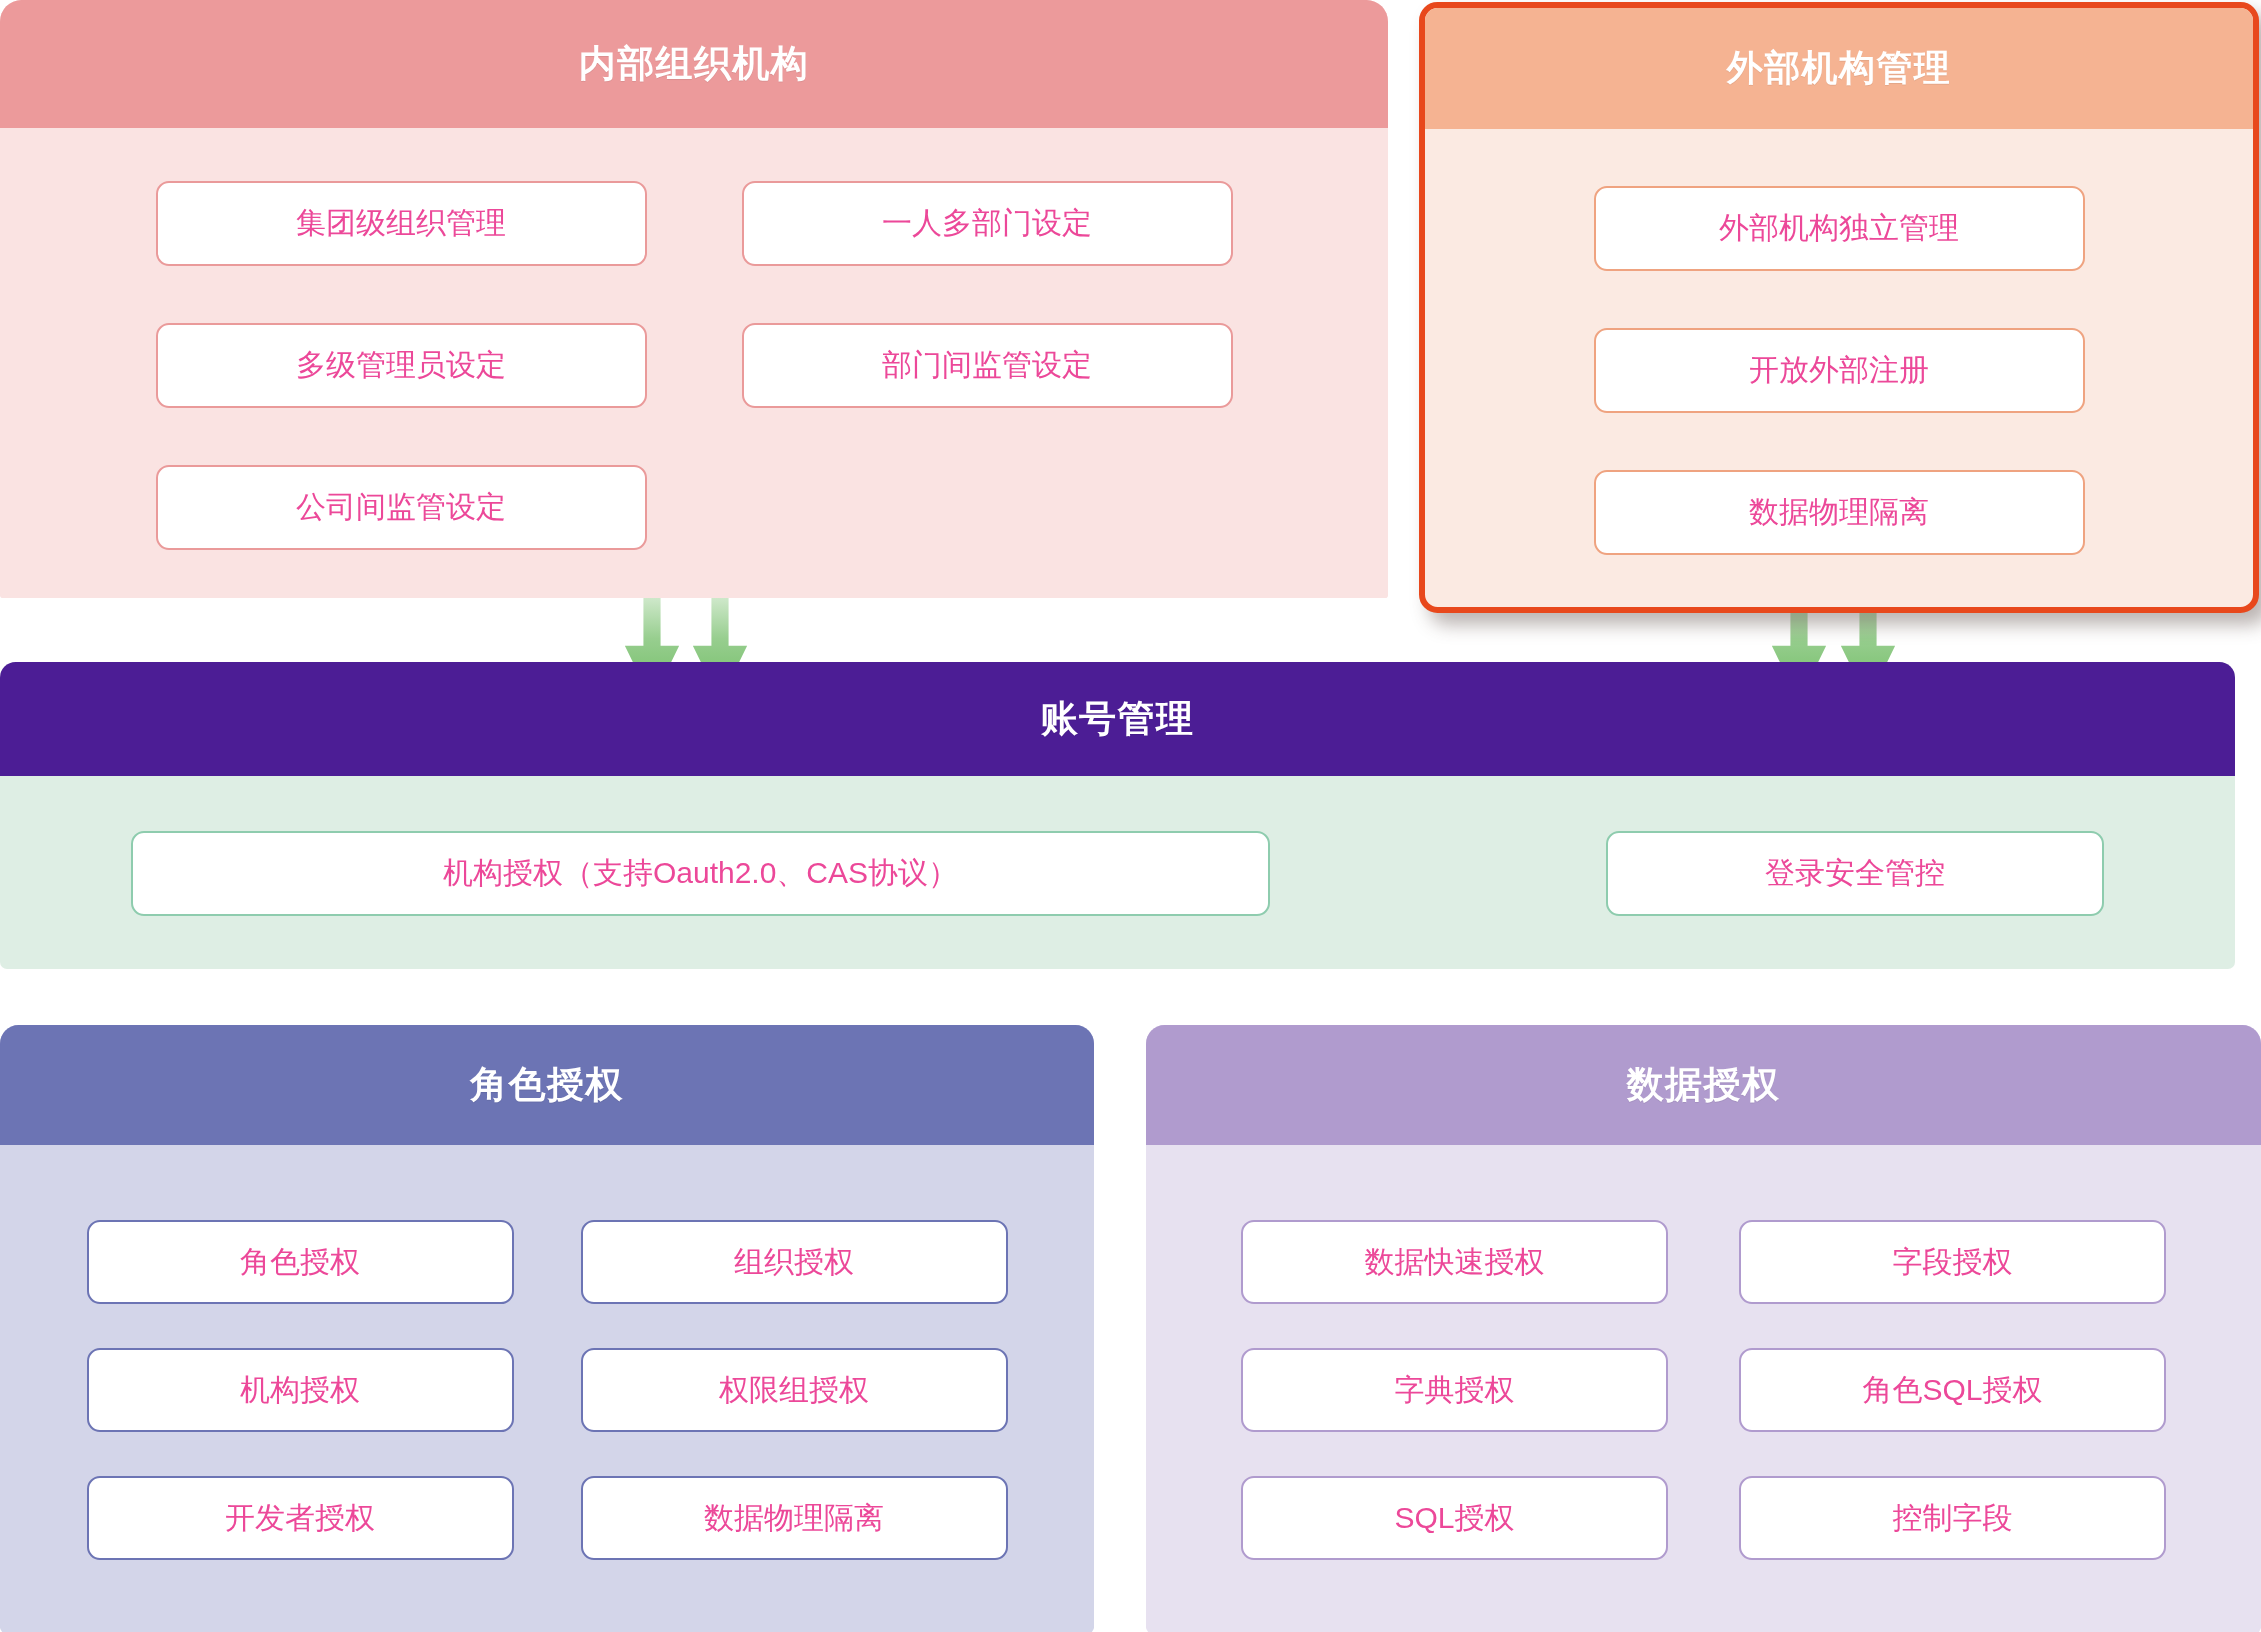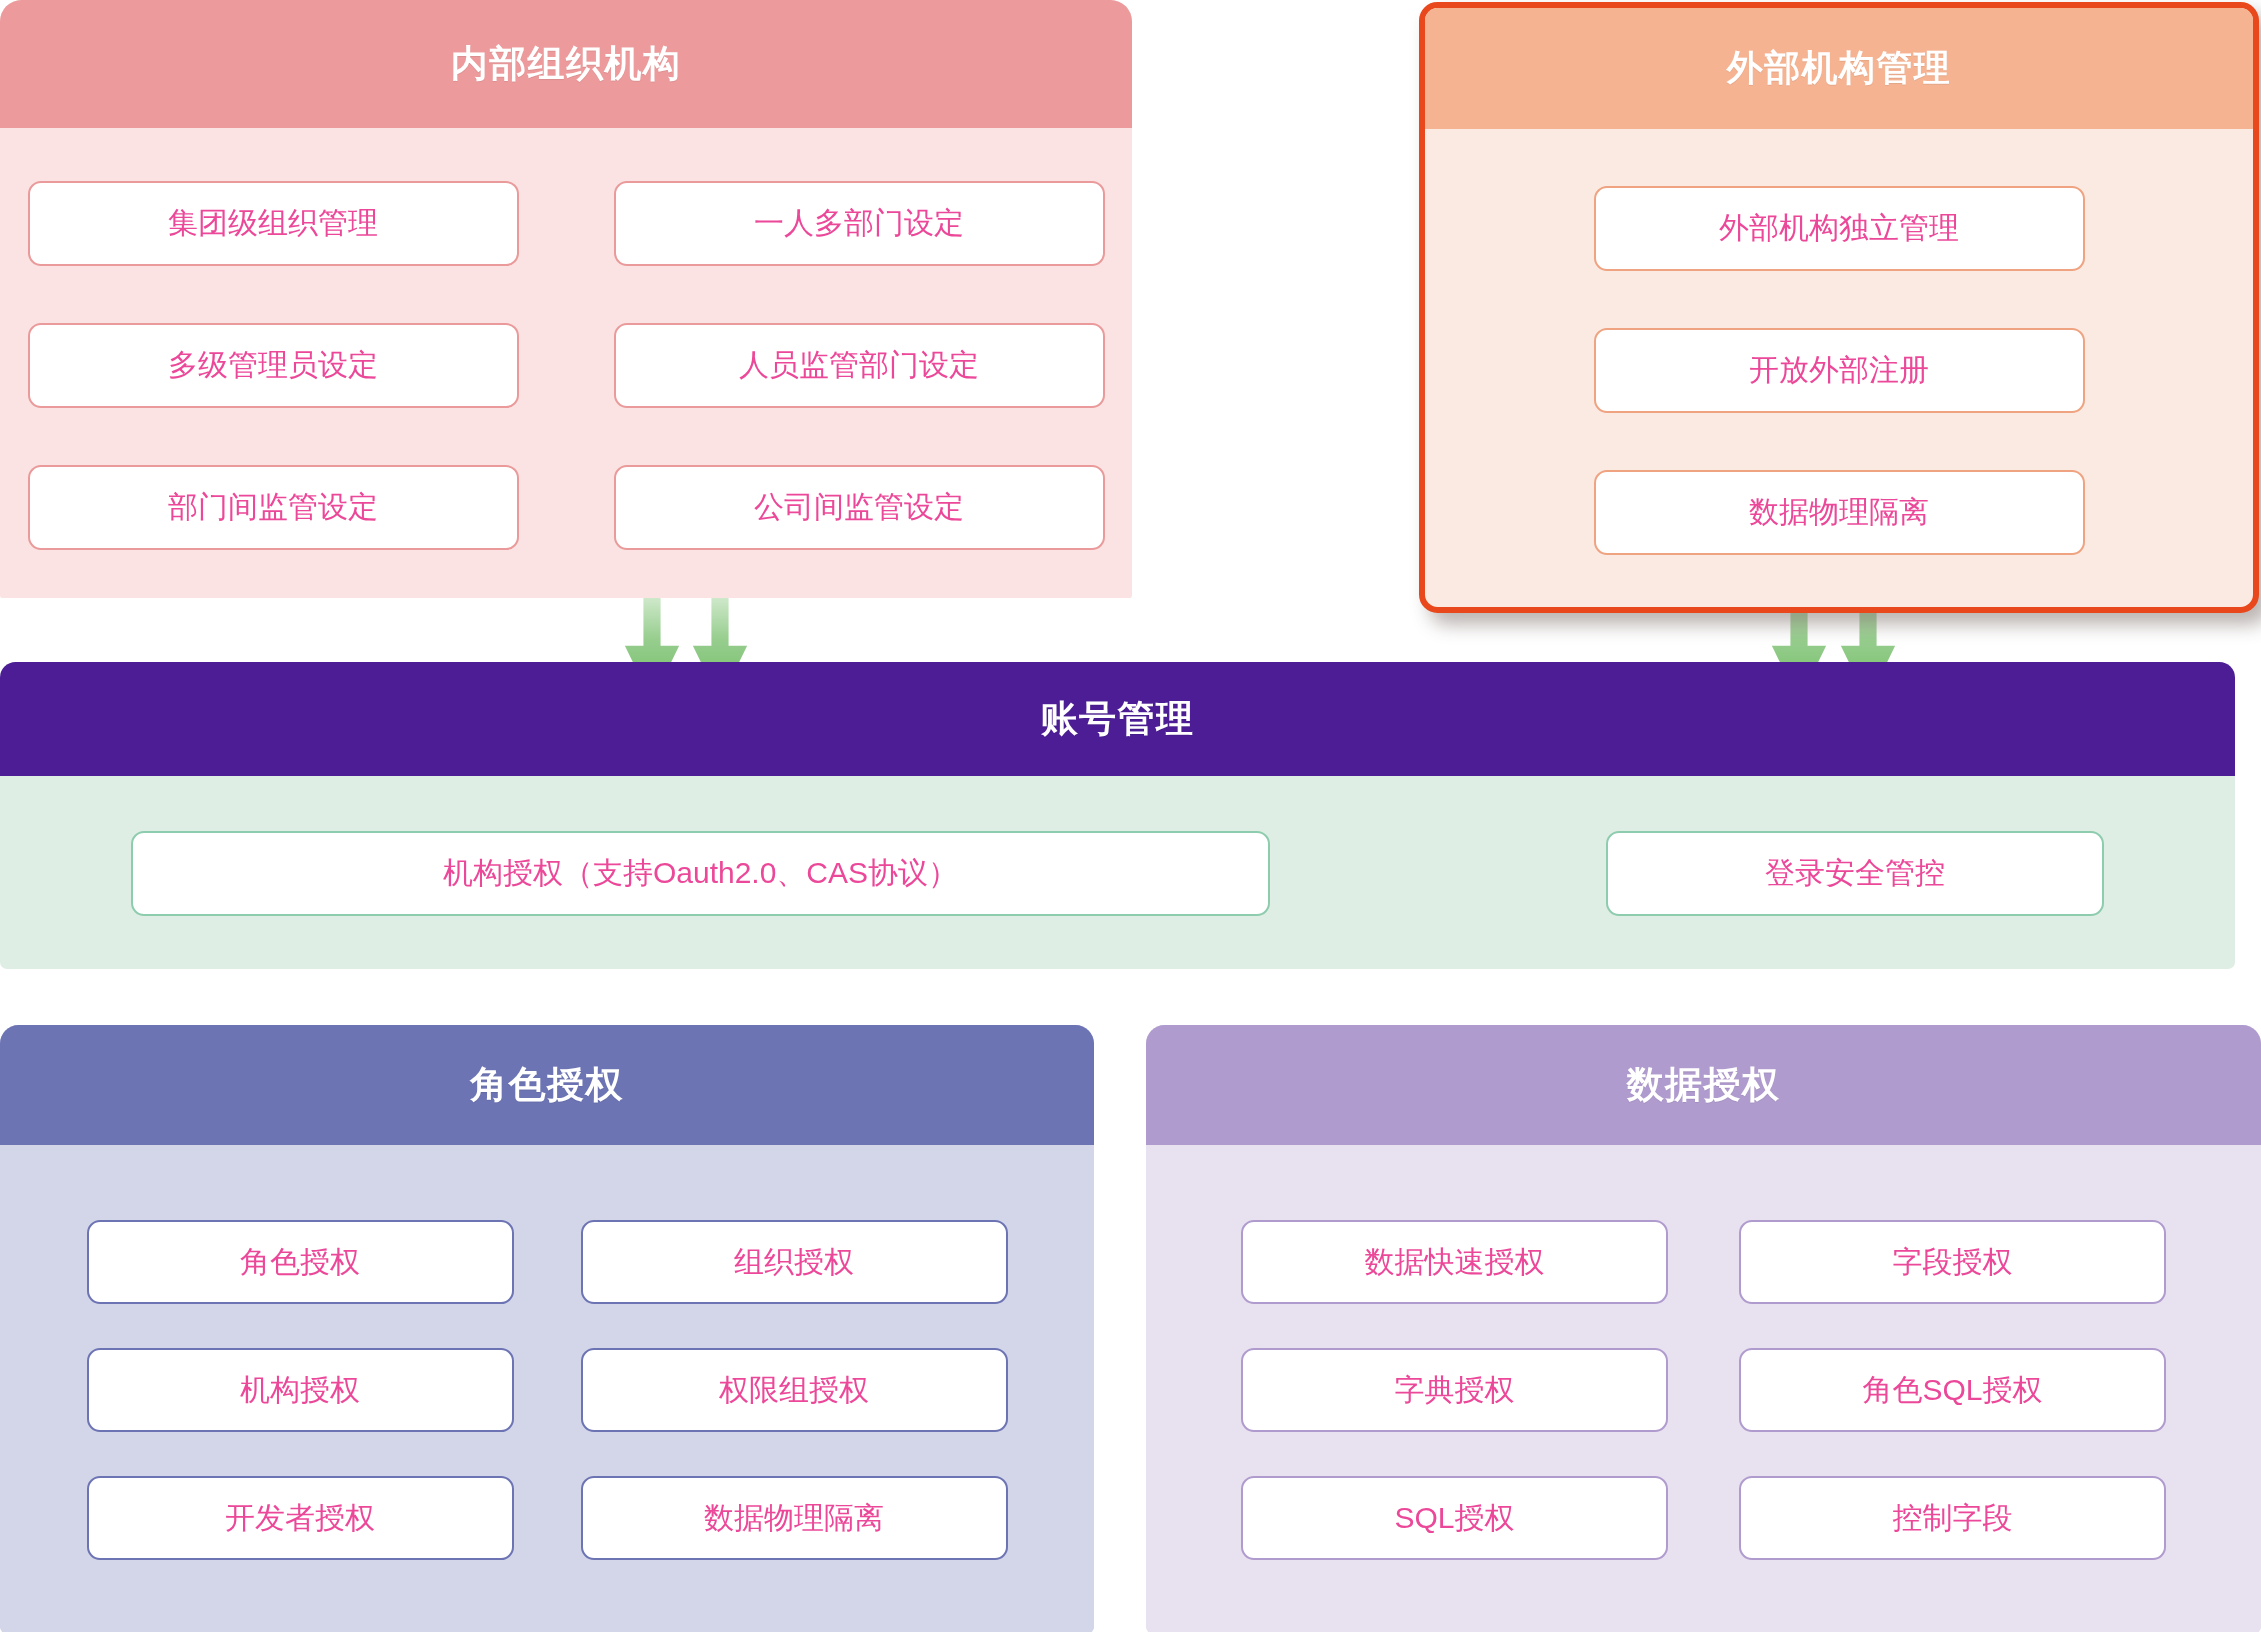--- a/index.html
+++ b/index.html
@@ -52,21 +52,21 @@
     align-items: center;
     justify-content: center;
     color: #ec4899;
     text-align: center;
     border-style: solid;
   }
 
   
   #panel-internal {
     left: 0px; top: 0px;
-    width: 1132px; height: 598px;
+    width: 1388px; height: 598px;
     background: #FAE3E2;
     border-radius: 21.4px 21.4px 2.8px 2.8px;
   }
   #panel-internal .panel-header {
     height: 128px;
     background: #EC9A9B;
     font-size: 37px;
   }
   #panel-internal .panel-body { height: 470px; padding: 0 0 0 0; }
   #panel-internal .card {
@@ -251,21 +251,20 @@
     <path d="M30,0 L54,0 L54,118 L80,118 L42,196 L4,118 L30,118 Z" fill="url(#agrad4)"></path>
   </svg>
 
   <section class="panel" id="panel-internal">
     <div class="panel-header">内部组织机构</div>
     <div class="panel-body">
       <div class="grid">
         <div class="card">集团级组织管理</div>
         <div class="card">一人多部门设定</div>
         <div class="card">多级管理员设定</div>
-        <div class="card">人员监管部门设定</div>
         <div class="card">部门间监管设定</div>
         <div class="card">公司间监管设定</div>
       </div>
     </div>
   </section>
 
   <section class="panel" id="panel-external">
     <div class="panel-header">外部机构管理</div>
     <div class="panel-body">
       <div class="grid">

